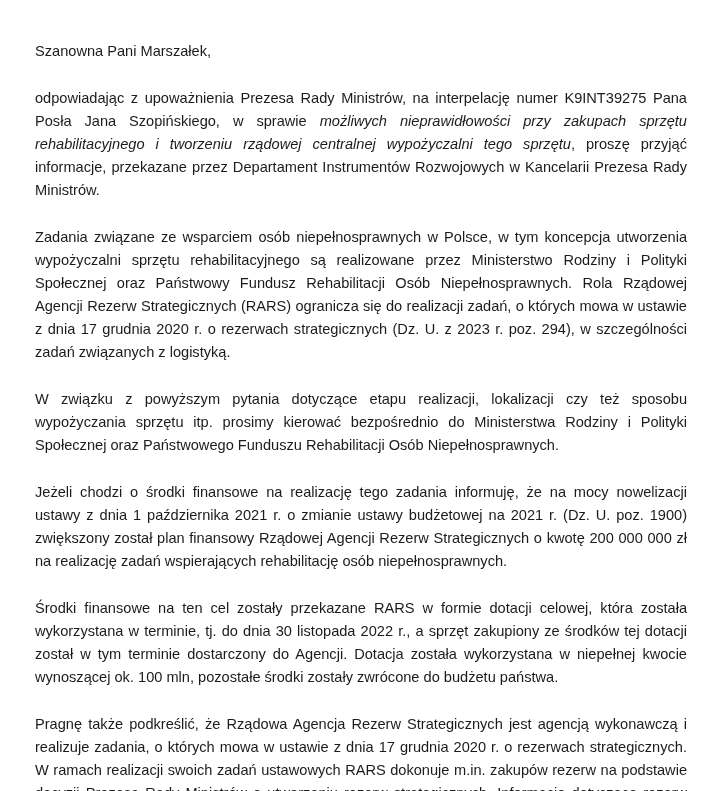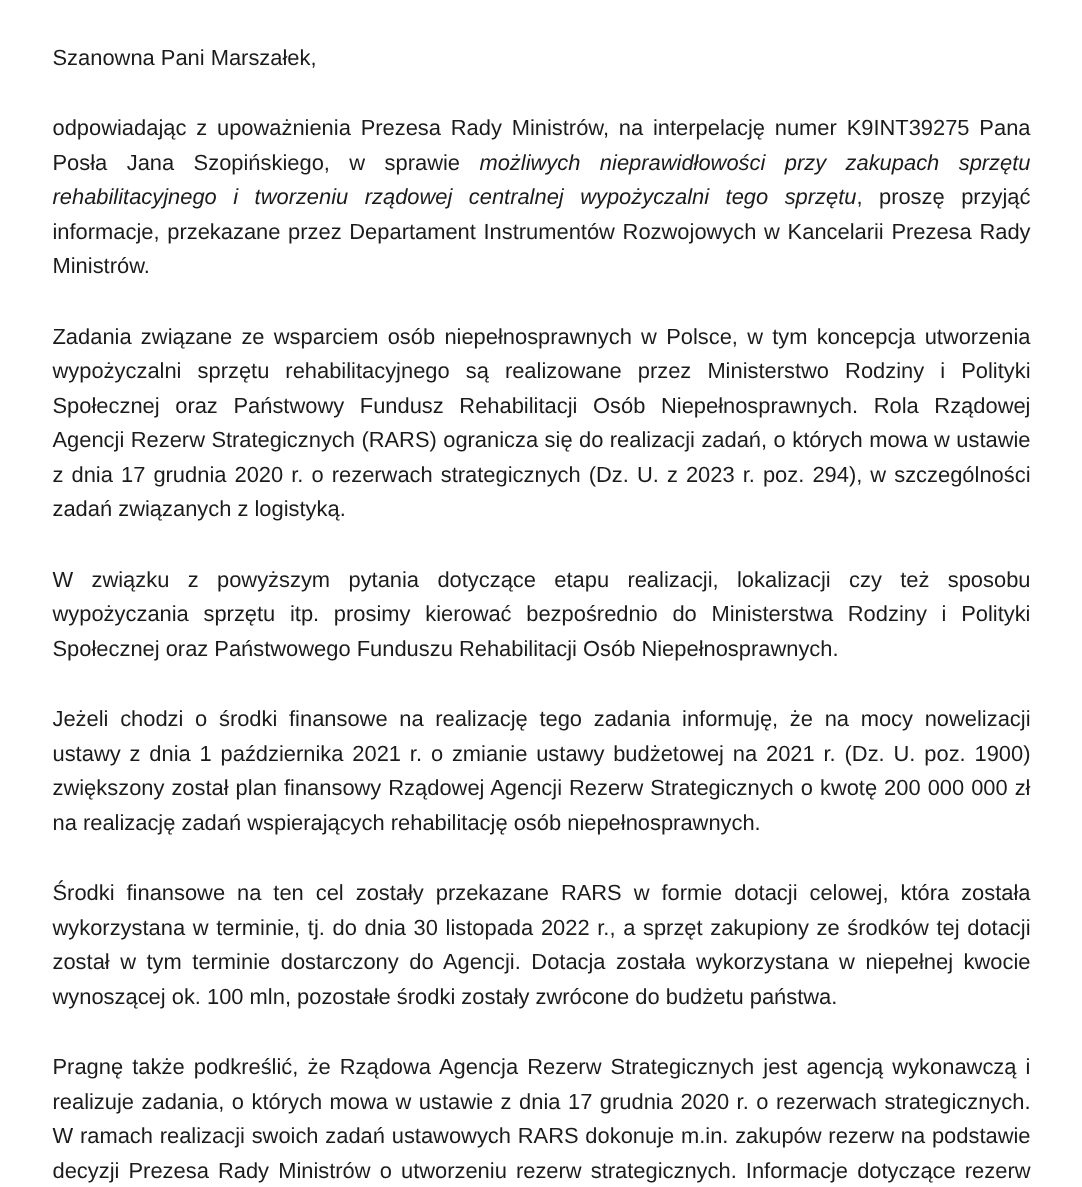--- a/index.html
+++ b/index.html
@@ -9,21 +9,21 @@
   }
   body {
     width: 721px;
     height: 791px;
     overflow: hidden;
   }
   .page {
     box-sizing: border-box;
     width: 721px;
     height: 791px;
-    padding: 28px 31px 0 35px;
+    padding: 40px 31px 0 35px;
     background: #ffffff;
     font-family: "Liberation Sans", "DejaVu Sans", sans-serif;
     font-size: 14.6px;
     line-height: 23px;
     color: #1b1b1b;
     -webkit-font-smoothing: antialiased;
   }
   .salutation {
     margin: 0 0 24px 0;
     text-align: left;

